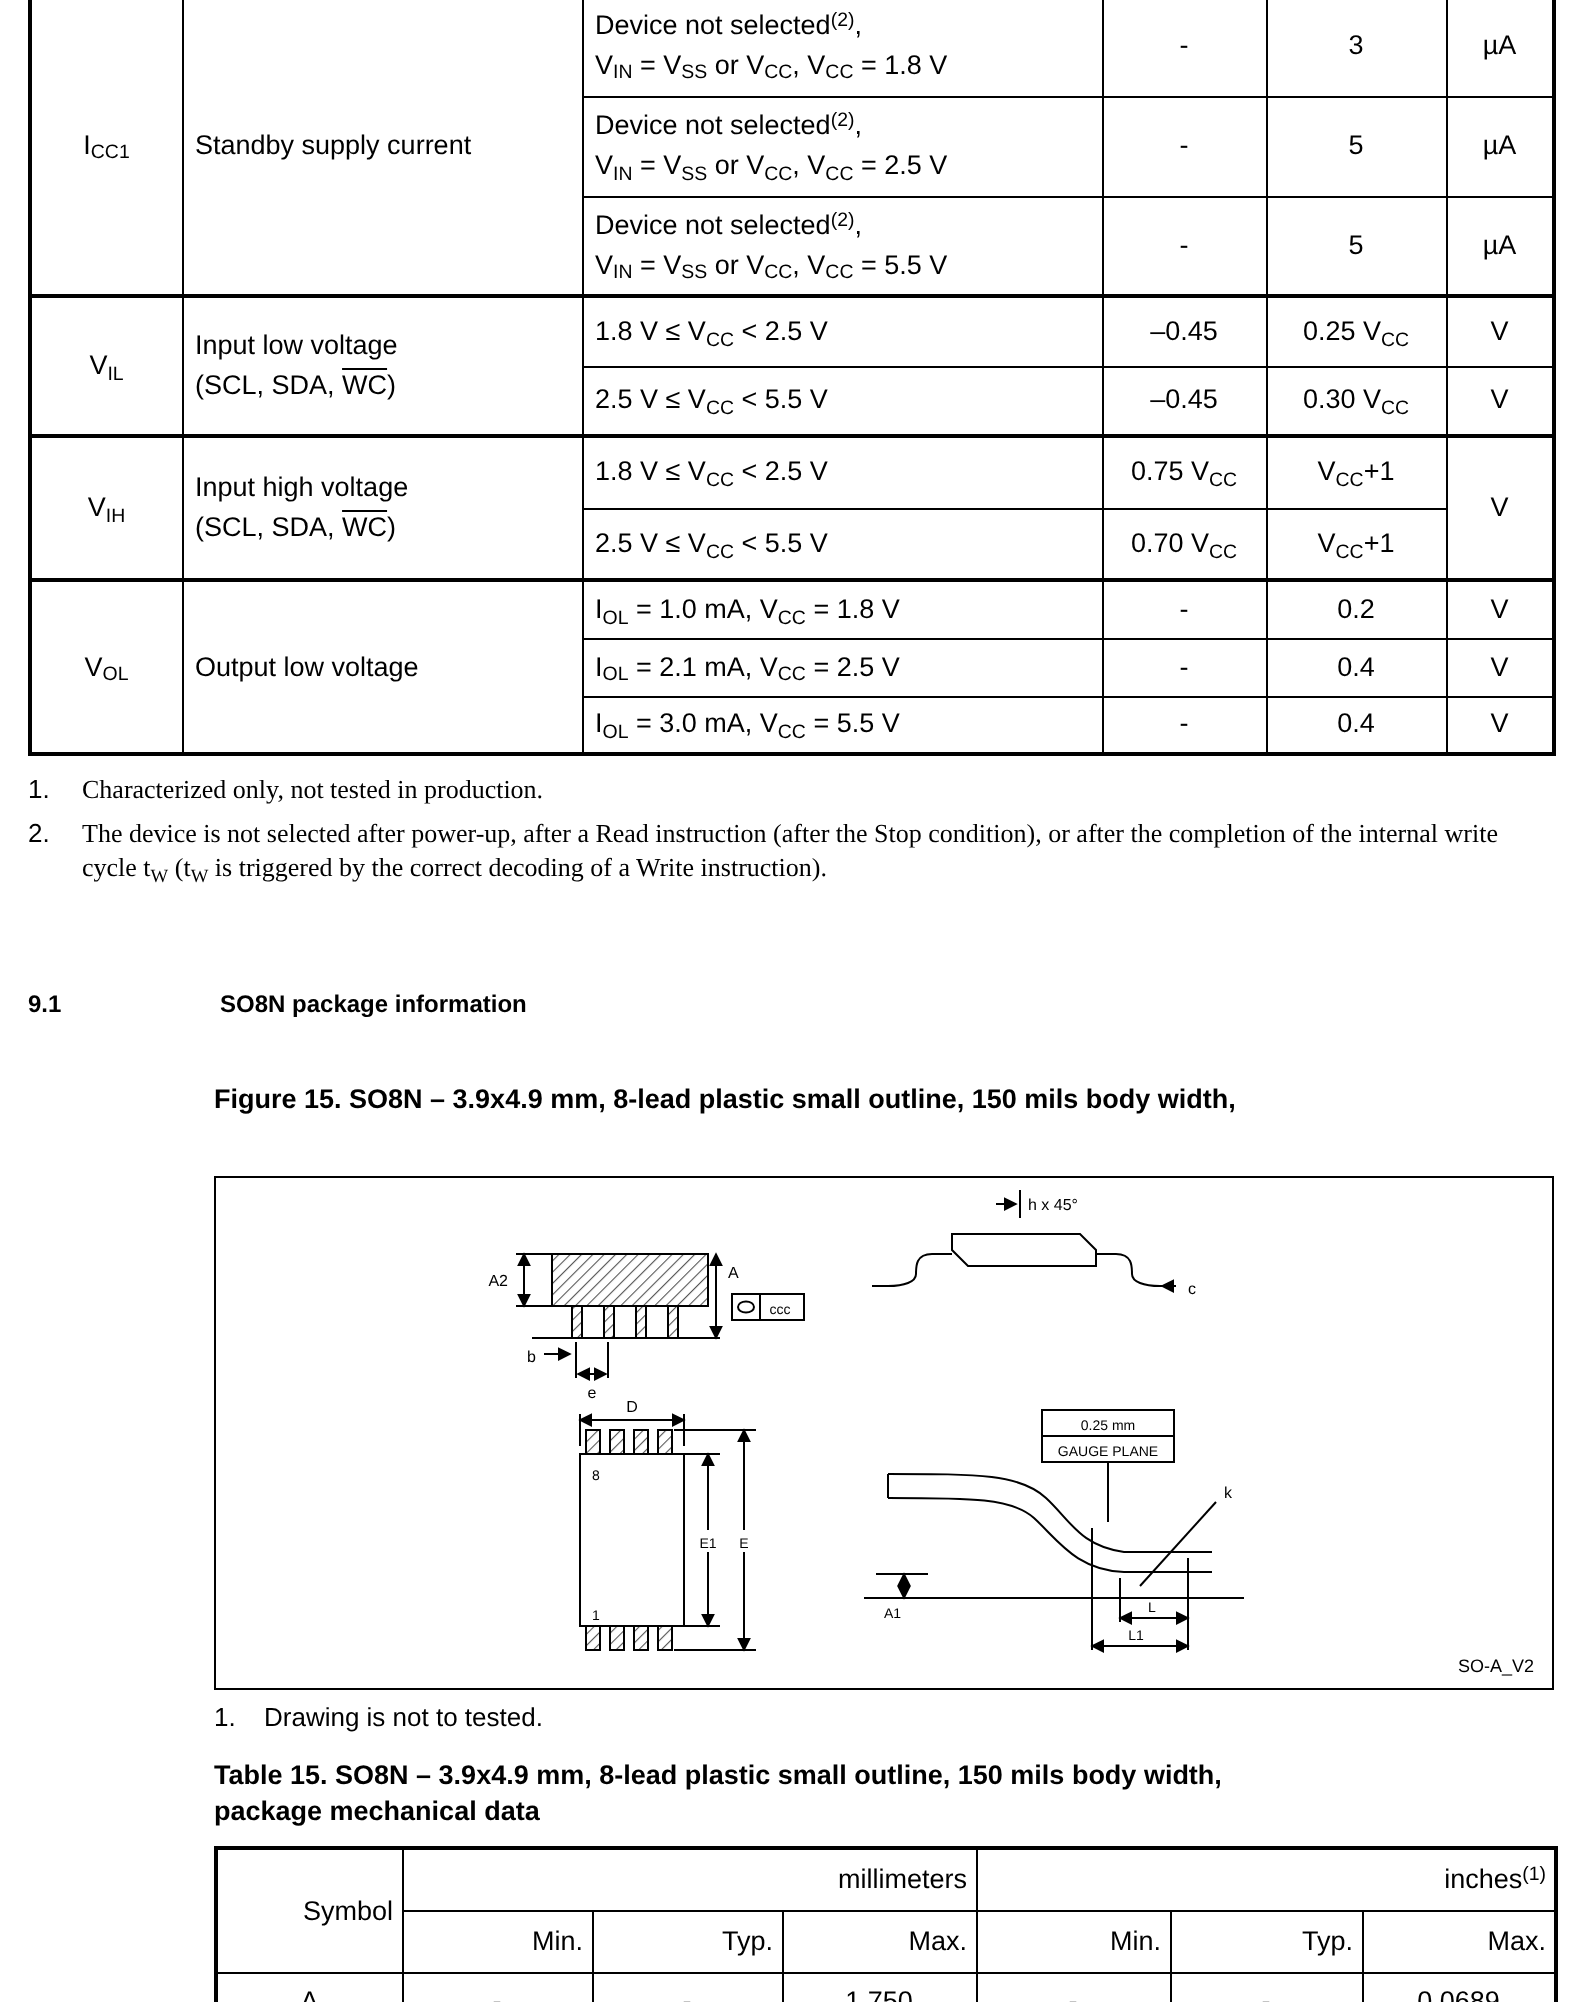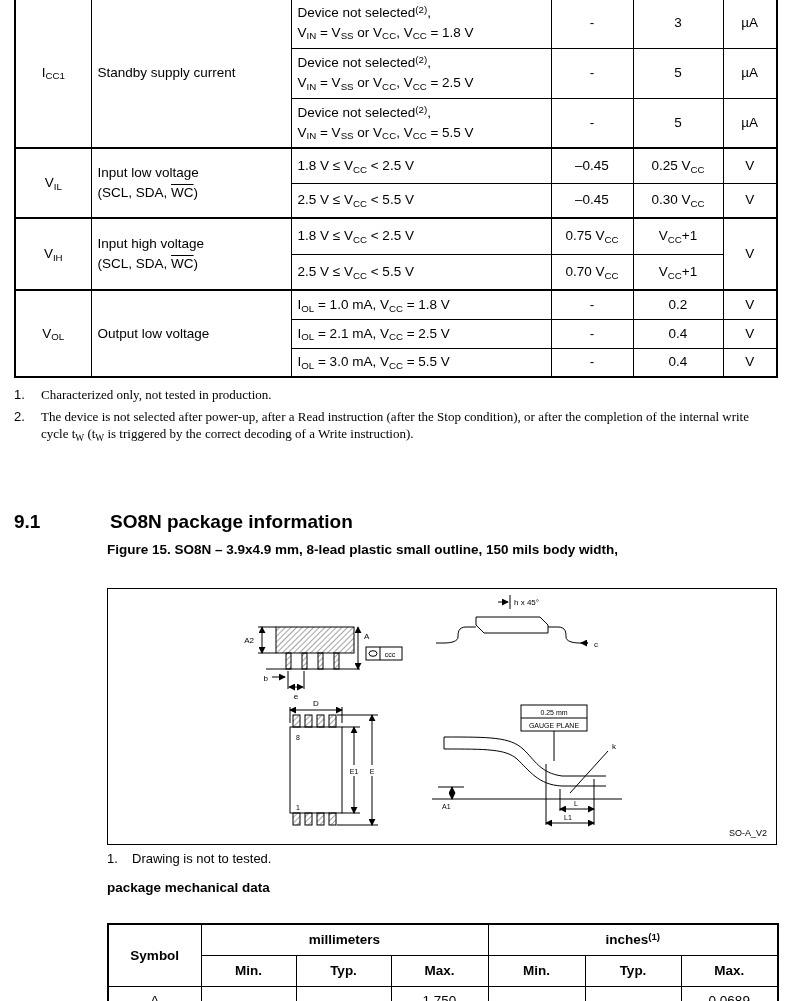--- a/index.html
+++ b/index.html
@@ -26,21 +26,21 @@
   .elec tr.h36 { height:36px; }
   .elec tr.h29 { height:29px; }
 
   
   .fnotes { position:absolute; left:14px; top:386px; width:764px; font-size:13px; }
   .fnote { display:flex; margin-bottom:5px; line-height:1.32; }
   .fnote .n { width:27px; flex:none; }
   .fnote .t { flex:1;font-family:Liberation Serif, serif; }
 
   
-  .sec-head { position:absolute; left:14px; top:495px; display:flex; font-size:19px; font-weight:bold;margin-top:16px; }
+  .sec-head { position:absolute; left:14px; top:495px; display:flex; font-size:12px; font-weight:bold; }
   .sec-head .n { width:96px; flex:none; }
 
   
   .figcap, .tblcap { position:absolute; left:107px; width:670px; text-align:left;
                      font-weight:bold; font-size:13.5px; line-height:1.35; }
   .figcap { top:541px; }
   .tblcap { top:879px; }
 
   
   .figbox { position:absolute; left:107px; top:588px; width:670px; height:257px; border:1px solid #000; background:#fff; }
@@ -49,21 +49,21 @@
   .figbox text { fill:#000; stroke:none; font-size:8px; font-family:"Liberation Sans","DejaVu Sans",sans-serif; }
   .figbox text.sm { font-size:7px; }
   .figbox text.variant { font-size:9px; }
 
   .fignote { position:absolute; left:107px; top:851px; display:flex; font-size:13px; }
   .fignote .n { width:25px; flex:none; }
 
   
   .mech { position:absolute; left:107px; top:923px; width:670px; font-size:13.5px; border:2px solid #000; }
   .mech td { border:1px solid #000; text-align:center; padding:2px 4px; vertical-align:middle; }
-  .mech tr.hh td { font-weight:bold; height:31px; }
+  .mech tr.hh td { font-weight:normal; height:31px;text-align:right; }
   .mech tr.dr td { height:30px; }
 </style>
 </head>
 <body>
 
 <div class="page">
 
   <table class="elec">
     <colgroup>
       <col style="width:76px">
@@ -272,20 +272,21 @@
       </g>
     </svg>
   </div>
 
   <div class="fignote">
     <span class="n">1.</span>
     <span>Drawing is not to tested.</span>
   </div>
 
   <div class="tblcap">
+    <div>Table 15. SO8N – 3.9x4.9 mm, 8-lead plastic small outline, 150 mils body width,</div>
     <div>package mechanical data</div>
   </div>
 
   <table class="mech">
     <colgroup>
       <col style="width:93px">
         <col style="width:95px">
         <col style="width:95px">
         <col style="width:97px">
       <col style="width:97px">

